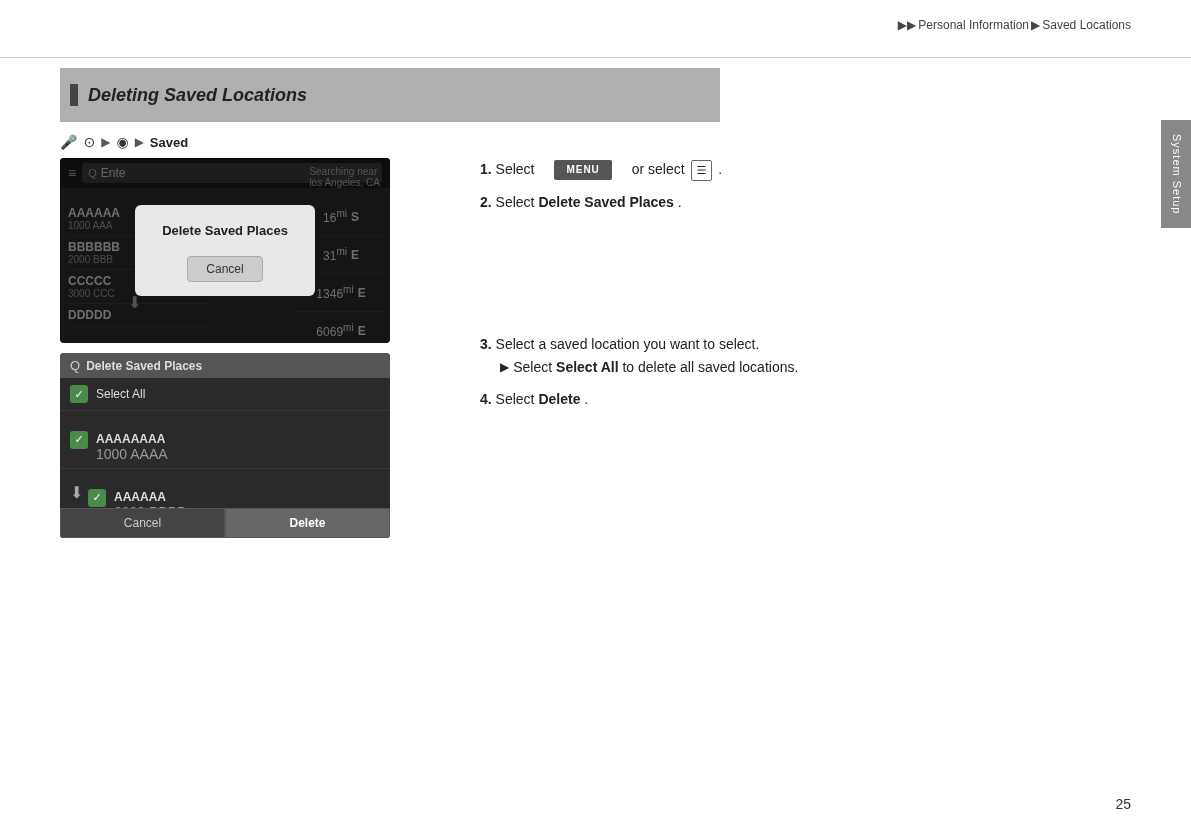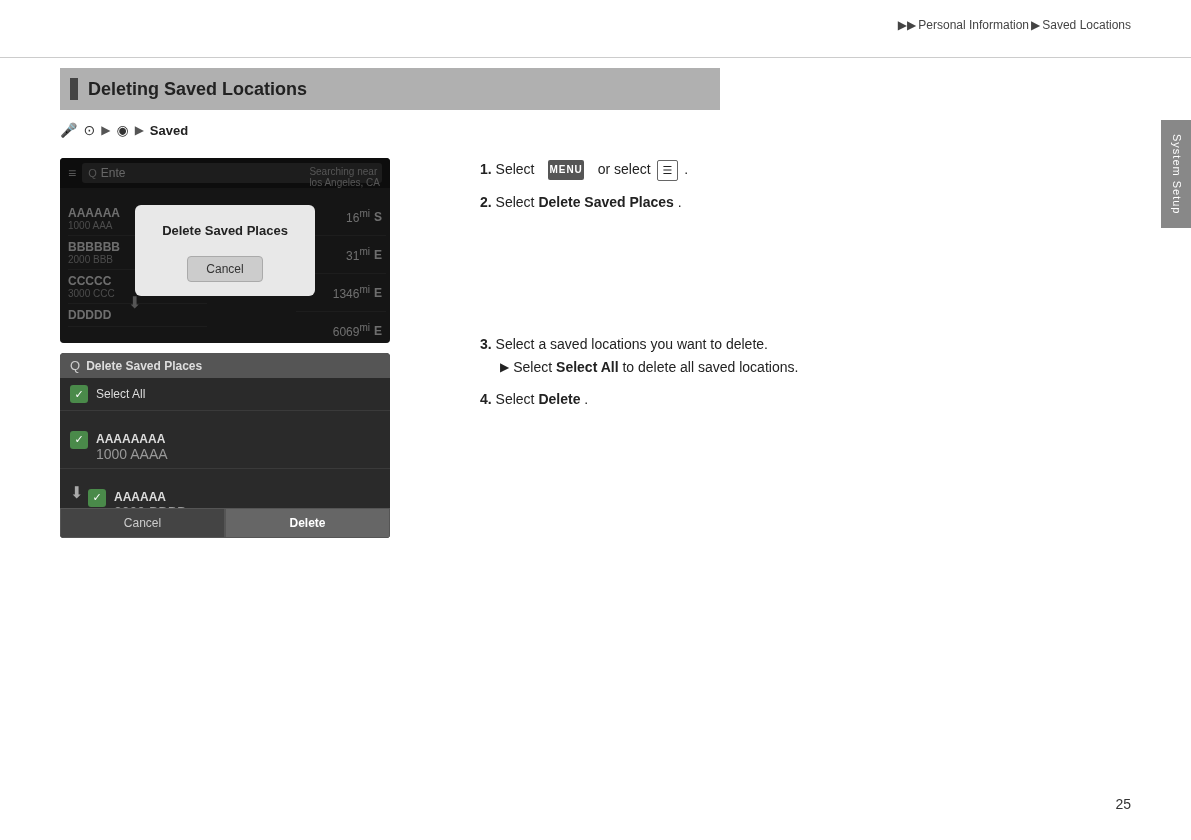--- a/index.html
+++ b/index.html
@@ -64,23 +64,24 @@
       left: 60px;
       right: 60px;
       bottom: 60px;
     }
 
     
     .section-header {
       display: flex;
       align-items: center;
       background: #b0b0b0;
-      padding: 10px 10px;
+      padding: 16px 10px;
       margin-bottom: 12px;
       width: 660px;
+      font-style: italic;
     }
     .section-header-bar {
       width: 8px;
       height: 22px;
       background: #444;
       margin-right: 10px;
       display: inline-block;
     }
     .section-title {
       font-size: 18px;
@@ -196,21 +197,21 @@
 
     
     .nav-distances {
       position: absolute;
       right: 4px;
       top: 40px;
       width: 90px;
     }
     .nav-dist-item {
       display: flex;
-      justify-content: flex-end;
+      justify-content: center;
       align-items: center;
       padding: 10px 4px;
       border-bottom: 1px solid #3a3a3a;
       gap: 4px;
       color: #ddd;
       font-size: 12px;
     }
     .nav-dist-label {
       font-weight: bold;
     }
@@ -364,25 +365,25 @@
       font-weight: bold;
     }
     .menu-badge {
       display: inline-flex;
       align-items: center;
       justify-content: center;
       background: #555;
       color: white;
       font-size: 10px;
       font-weight: bold;
-      padding: 2px 1px;
+      padding: 2px 12px;
       border-radius: 2px;
       letter-spacing: 1px;
       vertical-align: middle;
-      margin: 0 10px;
+      margin: 0 16px;
     }
     .list-icon-inline {
       display: inline-flex;
       align-items: center;
       justify-content: center;
       border: 1px solid #666;
       padding: 1px 5px;
       border-radius: 2px;
       font-size: 11px;
       vertical-align: middle;
@@ -545,21 +546,21 @@
 
     <div class="instruction-step">
       <span class="step-num">2.</span>
       <span> Select </span>
       <span class="step-bold">Delete Saved Places</span>
       <span>.</span>
     </div>
 
     <div class="instruction-step" style="margin-top: 120px;">
       <span class="step-num">3.</span>
-      <span> Select a saved locations you want to delete.</span>
+      <span> Select a saved location you want to select.</span>
       <div class="step-bullet">
         <span class="bullet-arrow">▶</span>
         <span> Select <strong>Select All</strong> to delete all saved locations.</span>
       </div>
     </div>
 
     <div class="instruction-step">
       <span class="step-num">4.</span>
       <span> Select </span>
       <span class="step-bold">Delete</span>

